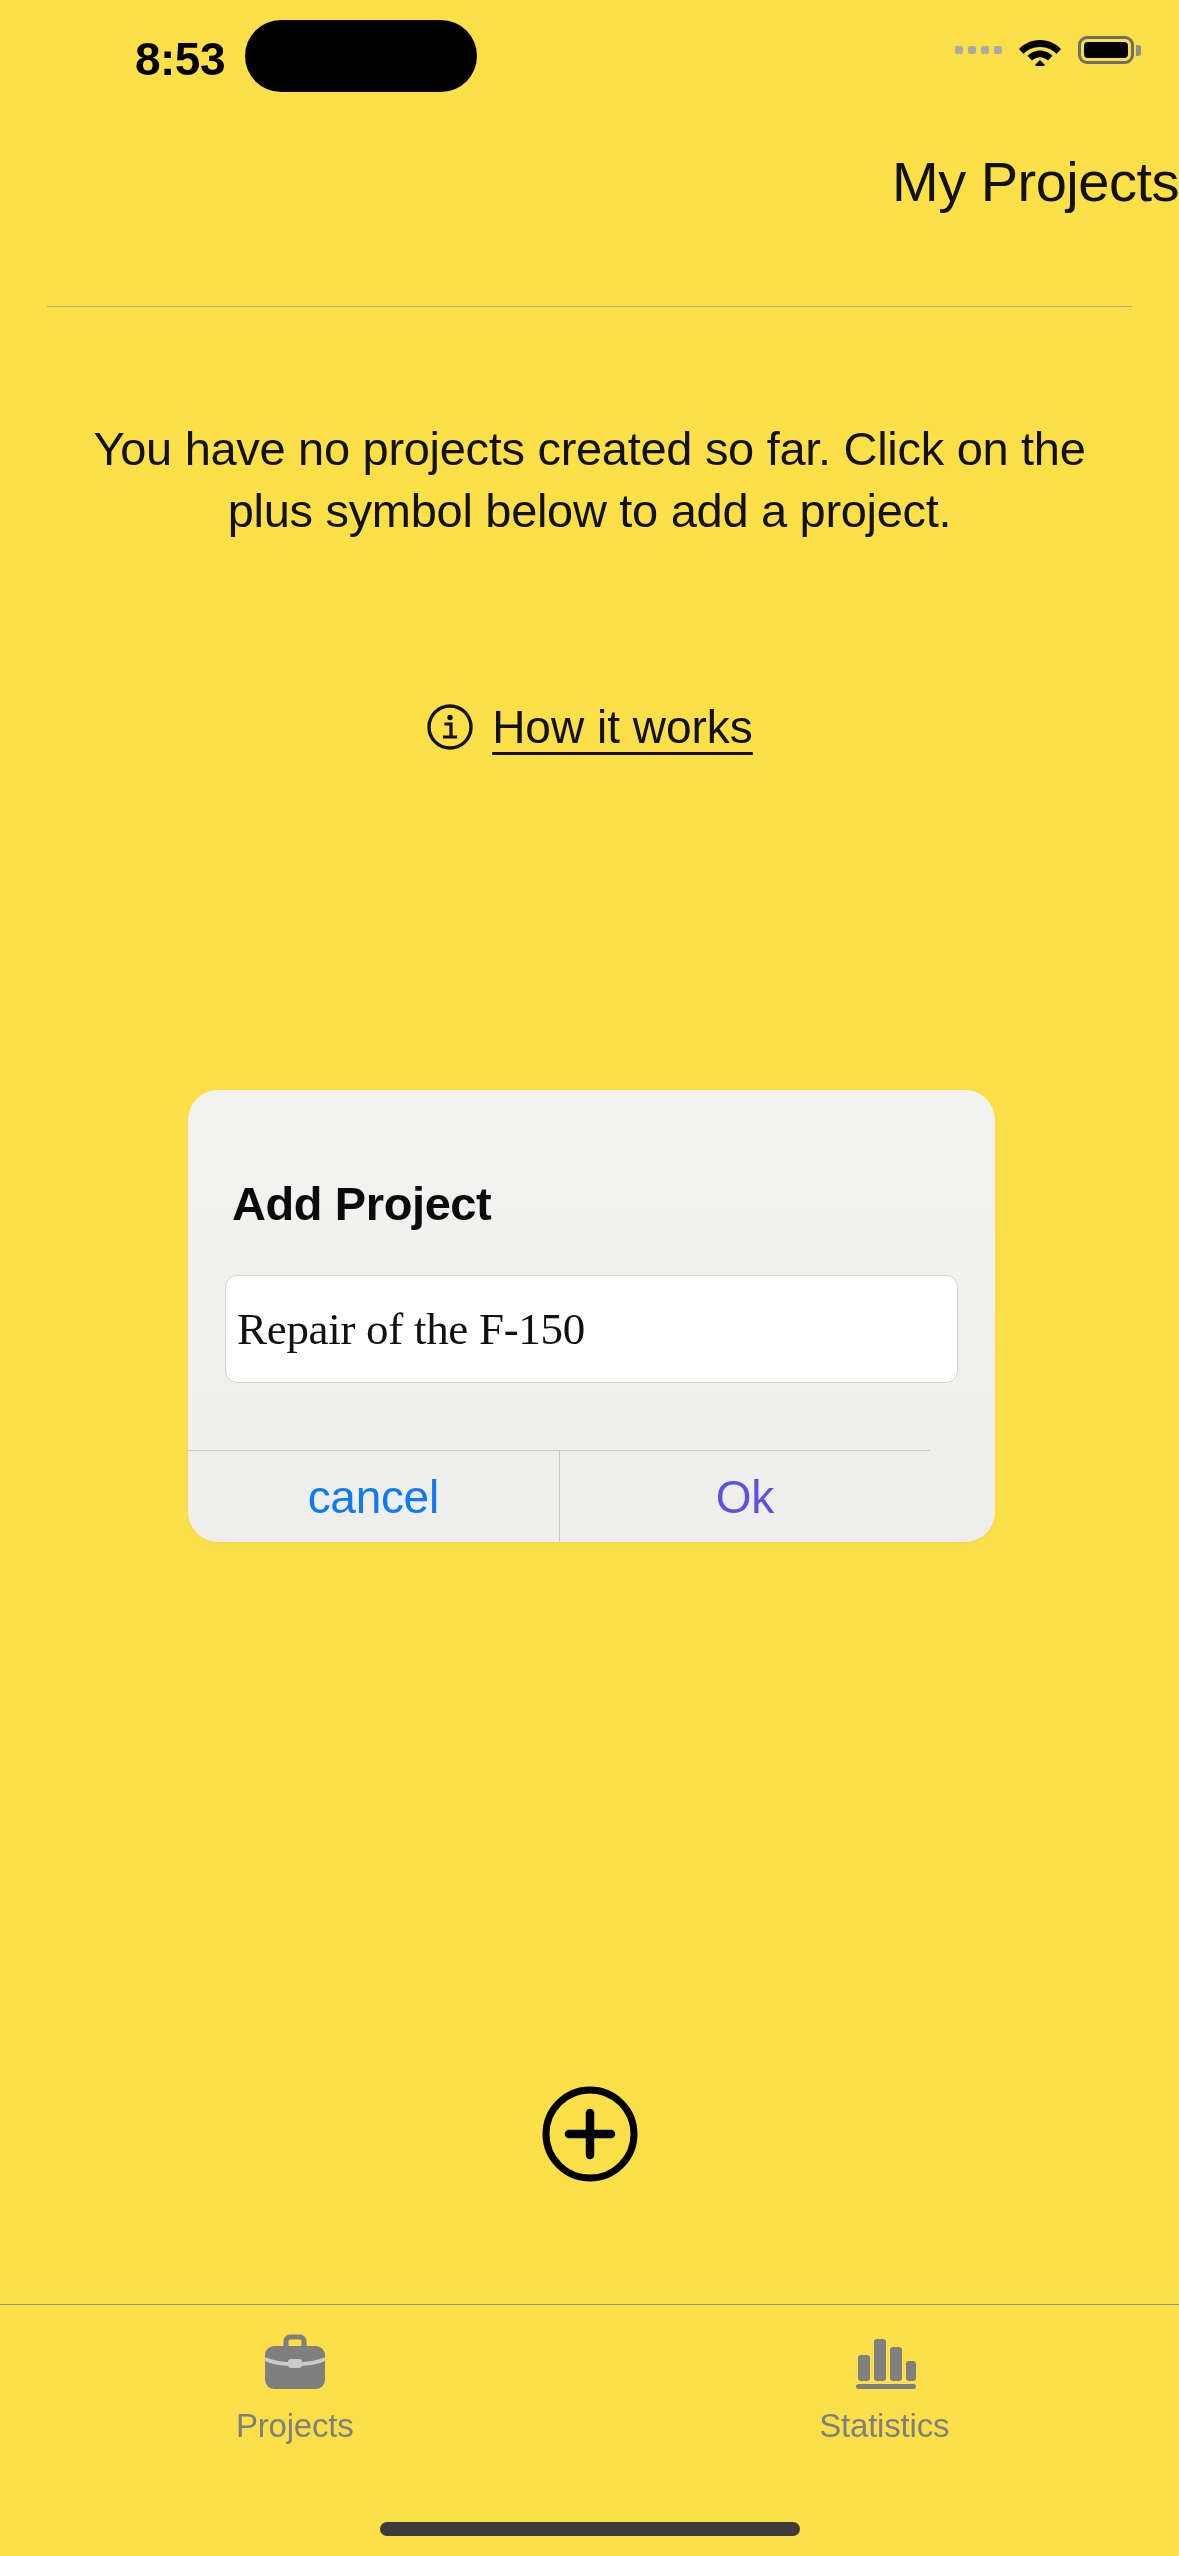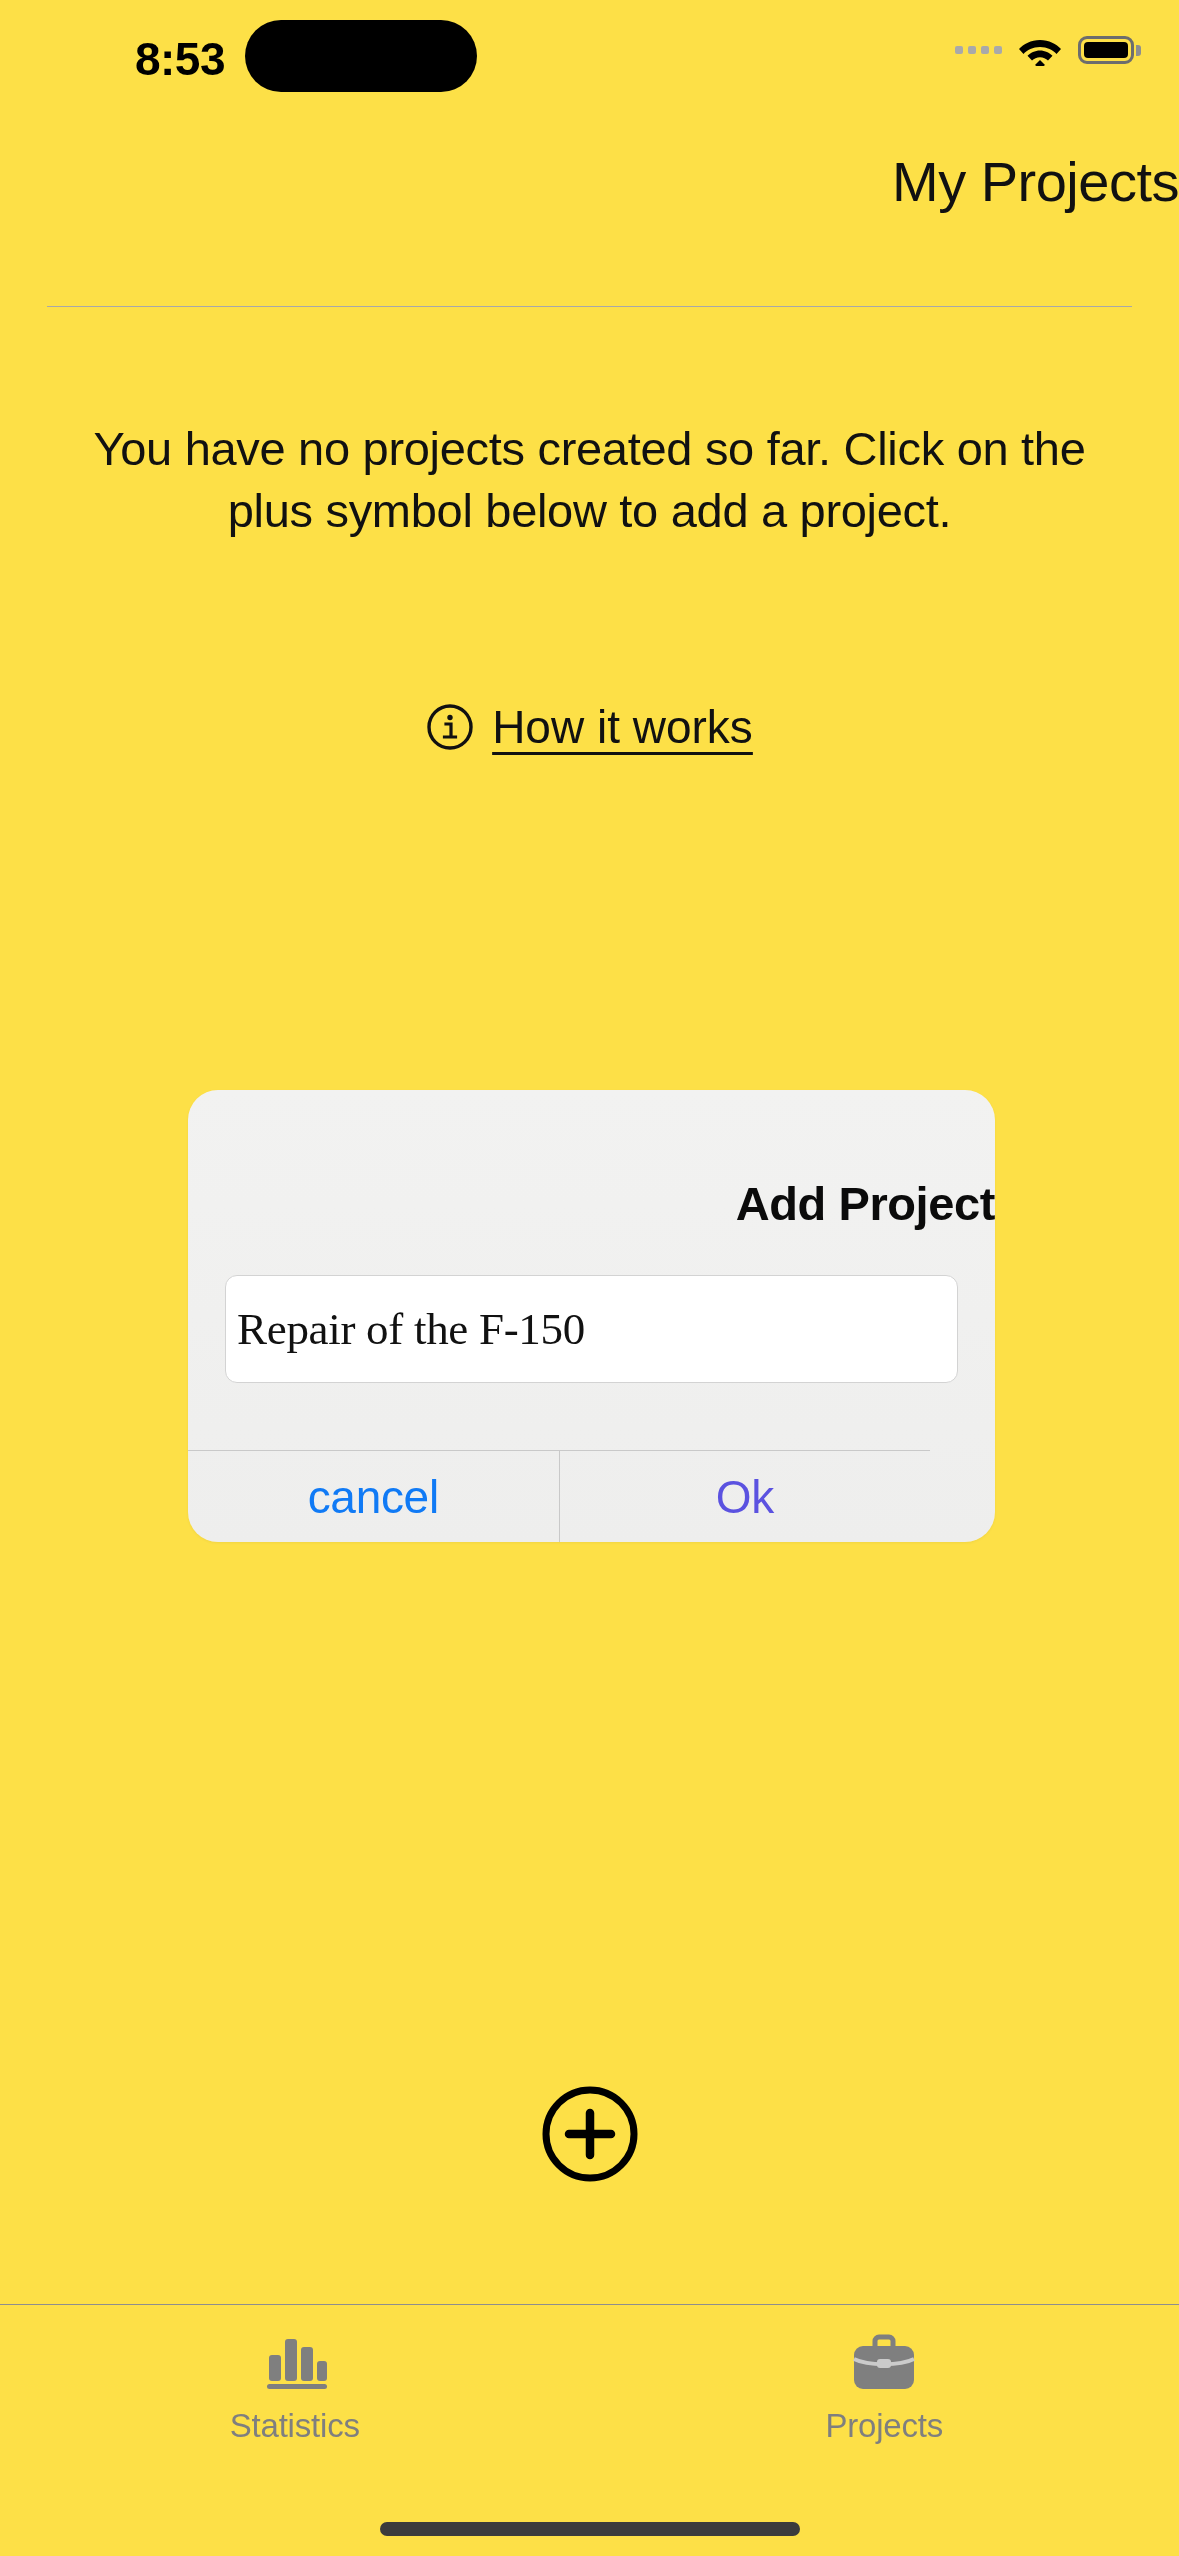--- a/index.html
+++ b/index.html
@@ -97,23 +97,24 @@
   .dialog {
     position:absolute; left:188px; top:1090px;
     width:807px; height:452px;
     background:linear-gradient(180deg,#f2f2f1 0%, #eeeeed 100%);
     border-radius:30px;
     overflow:hidden;
     box-shadow:0 1px 3px rgba(0,0,0,0.05);
   }
   .dialog-title {
     position:absolute; top:86px; left:0;
-    width:807px; text-align:right;
+    width:807px; text-align:left;
     font-size:47px; font-weight:700; color:#0b0b0b;
     letter-spacing:-0.4px;
+    padding-left:44px;
   }
   .dialog-input {
     position:absolute; top:185px; left:37px;
     width:733px; height:108px;
     background:#fff;
     border:1px solid #d3d3d3;
     border-radius:12px;
     font-family:Liberation Serif, serif;
     font-size:45px; color:#111;
     padding:0 11px;
@@ -235,36 +236,36 @@
         <circle cx="49" cy="49" r="44" fill="none" stroke="#000" stroke-width="7"></circle>
         <path d="M49 28 V70 M28 49 H70" stroke="#000" stroke-width="8.5" stroke-linecap="round"></path>
       </svg>
     </span>
   </div>
 
   <div class="tab-bar">
     <div class="tab-item">
       <span>
         <svg class="tab-icon" viewBox="0 0 72 62">
+          <rect x="27" y="4" width="18" height="13" rx="4" fill="none" stroke="#7f7f7f" stroke-width="5"></rect>
+          <rect x="6" y="13" width="60" height="43" rx="9" fill="#7f7f7f"></rect>
+          <path d="M6 26 C20 33 52 33 66 26" fill="none" stroke="#cbcbcb" stroke-width="4"></path>
+          <rect x="29" y="26" width="14" height="9" rx="3" fill="#cbcbcb"></rect>
+        </svg>
+      </span>
+      <span class="tab-label">Projects</span>
+    </div>
+    <div class="tab-item">
+      <span>
+        <svg class="tab-icon" viewBox="0 0 72 62">
           <rect x="10" y="22" width="12" height="26" rx="3" fill="#7f7f7f"></rect>
           <rect x="26" y="6" width="12" height="42" rx="3" fill="#7f7f7f"></rect>
           <rect x="42" y="14" width="12" height="34" rx="3" fill="#7f7f7f"></rect>
           <rect x="58" y="28" width="10" height="20" rx="3" fill="#7f7f7f"></rect>
           <rect x="8" y="51" width="60" height="5" rx="2.5" fill="#7f7f7f"></rect>
         </svg>
       </span>
       <span class="tab-label">Statistics</span>
     </div>
-    <div class="tab-item">
-      <span>
-        <svg class="tab-icon" viewBox="0 0 72 62">
-          <rect x="27" y="4" width="18" height="13" rx="4" fill="none" stroke="#7f7f7f" stroke-width="5"></rect>
-          <rect x="6" y="13" width="60" height="43" rx="9" fill="#7f7f7f"></rect>
-          <path d="M6 26 C20 33 52 33 66 26" fill="none" stroke="#cbcbcb" stroke-width="4"></path>
-          <rect x="29" y="26" width="14" height="9" rx="3" fill="#cbcbcb"></rect>
-        </svg>
-      </span>
-      <span class="tab-label">Projects</span>
-    </div>
   </div>
 
   <div class="home-indicator"></div>
 </div>
 
 </body></html>

